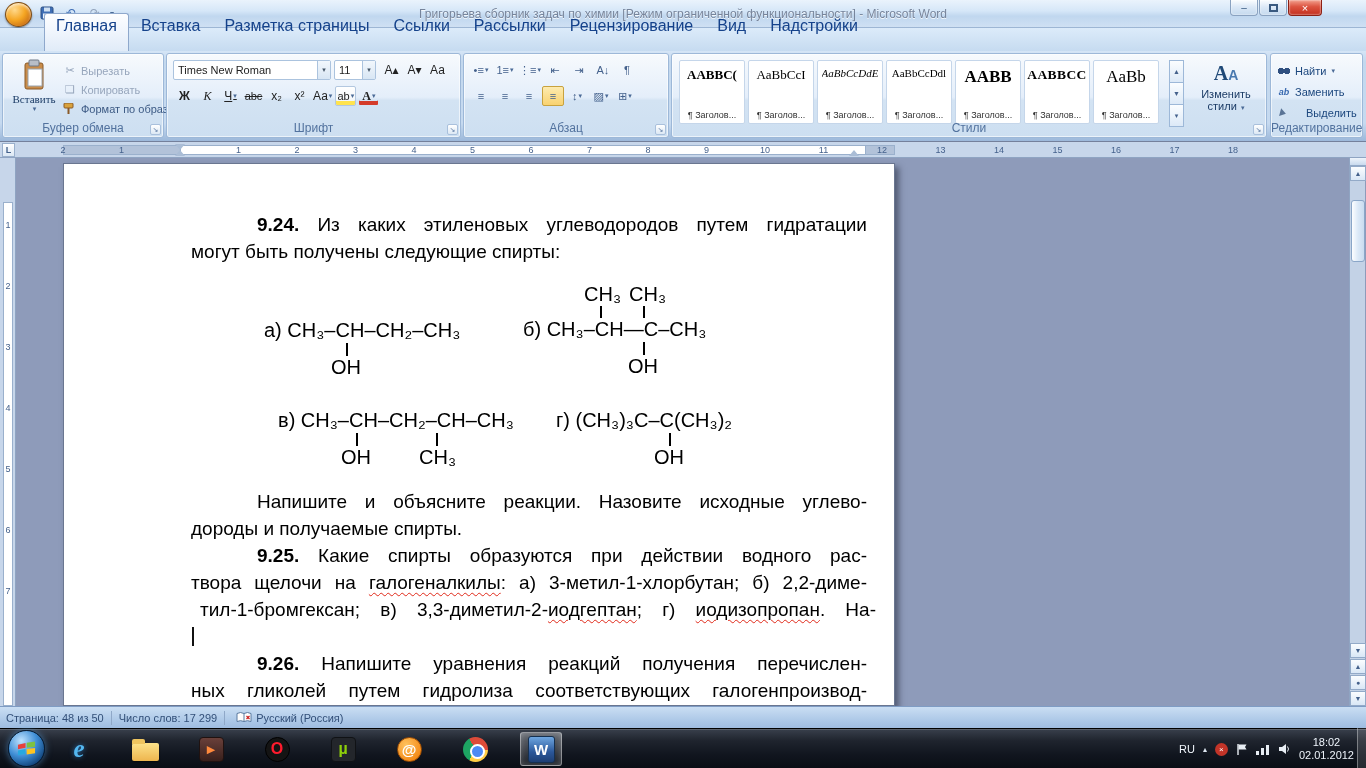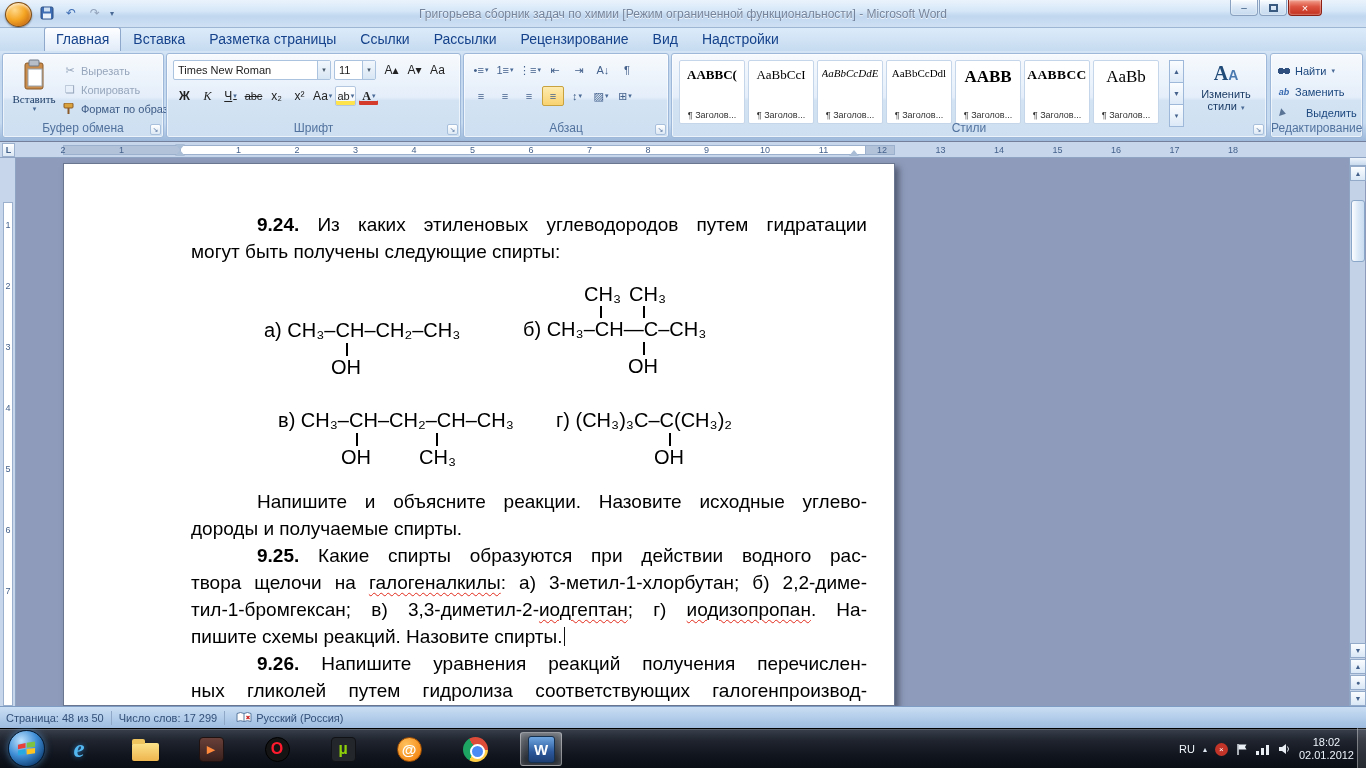--- a/index.html
+++ b/index.html
@@ -22,21 +22,21 @@
 background:linear-gradient(#fbfdff,#dcE9f7 45%,#c4d9ee);display:flex;align-items:center;justify-content:center;
 font-size:10px;color:#3a5a80;box-shadow:inset 0 0 2px #fff;}
 #btn-min{left:1230px;width:28px;}
 #btn-max{left:1259px;width:28px;}
 #btn-close{left:1288px;width:34px;background:linear-gradient(#f3a08e,#dc5340 45%,#c22f1e);color:#fff;border-color:#8c2014;font-size:11px;}
 .maxbox{width:9px;height:8px;border:2px solid #3a5a80;}
 
 
 #tabrow{position:absolute;left:0;top:28px;width:1366px;height:23px;background:linear-gradient(#dcebfa,#c6dbf0);}
 #tabs{margin-left:44px;display:flex;height:23px;align-items:flex-end;}
-.rtab{padding:3px 11px 4px;font-size:14px;color:#15428b;border:1px solid transparent;border-bottom:none;border-radius:3px 3px 0 0;}
+.rtab{padding:3px 11px 16px;font-size:16px;color:#15428b;border:1px solid transparent;border-bottom:none;border-radius:3px 3px 0 0;}
 .rtab.active{background:linear-gradient(#fdfeff,#f1f6fd 45%,#e0ebf8);border-color:#8ea8cc;color:#15428b;}
 
 
 #ribbon{position:absolute;left:0;top:51px;width:1366px;height:91px;
 background:linear-gradient(#d5e5f6,#c3d8ee 12%,#c6daf0 80%,#9cb8da);border-bottom:1px solid #74809b;}
 .rgroup{position:absolute;top:2px;height:85px;border:1px solid #9db8d8;border-radius:3px;
 background:linear-gradient(#f7fafd,#e4eefa 52%,#d3e3f3 56%,#cddff1);box-shadow:inset 0 0 0 1px rgba(255,255,255,.6);}
 .glabel{position:absolute;left:0;right:0;bottom:2px;text-align:center;font-size:12px;color:#52729e;}
 .launcher{position:absolute;right:2px;bottom:2px;width:11px;height:11px;font-size:7px;line-height:10px;text-align:center;color:#52729e;border:1px solid #a9c0dc;border-radius:2px;background:linear-gradient(#fff,#dce8f4);}
 .tiny-arr{font-size:7px;color:#4a6a96;margin-left:1px;}
@@ -425,22 +425,22 @@
     </div>
 
     <div id="page">
       <div id="doc-text">
           <div class="dline indent just" style="top: 47px;"><span class="bseg ">9.24.</span><span> Из каких этиленовых углеводородов путем гидратации</span></div>
           <div class="dline" style="top: 74px;"><span>могут быть получены следующие спирты:</span></div>
           <div class="dline indent just" style="top: 324px;"><span>Напишите и объясните реакции. Назовите исходные углево-</span></div>
           <div class="dline" style="top: 351px;"><span>дороды и получаемые спирты.</span></div>
           <div class="dline indent just" style="top: 378px;"><span class="bseg ">9.25.</span><span> Какие спирты образуются при действии водного рас-</span></div>
           <div class="dline just" style="top: 405px;"><span>твора щелочи на </span><span class="spell">галогеналкилы</span><span>: а) 3-метил-1-хлорбутан; б) 2,2-диме-</span></div>
-          <div class="dline just" style="top: 432px;"><span>тил-1-бромгексан; в) 3,3-диметил-2-</span><span class="spell">иодгептан</span><span>; г) </span><span class="spell">иодизопропан</span><span>. На-</span></div>
-          <div class="dline" style="top: 459px;"><span>пишите схемы реакций. Назовите спирты.</span><span class="caret"></span></div>
+          <div class="dline just" style="top: 432px; margin-left: 9px;"><span>тил-1-бромгексан; в) 3,3-диметил-2-</span><span class="spell">иодгептан</span><span>; г) </span><span class="spell">иодизопропан</span><span>. На-</span></div>
+          <div class="dline" style="top: 459px;"><span class="caret"></span></div>
           <div class="dline indent just" style="top: 486px;"><span class="bseg ">9.26.</span><span> Напишите уравнения реакций получения перечислен-</span></div>
           <div class="dline just" style="top: 513px;"><span>ных гликолей путем гидролиза соответствующих галогенпроизвод-</span></div>
           <div class="dline just" style="top: 537px;"><span>ных: а) 1,3-пропандиола, б) 2-метил-1,4-бутандиола. Назовите ис-</span></div>
         </div>
 
       <div class="formula" style="left:200px;top:155px;width:230px;height:60px;">
         <span class="ftop" style="left:0;top:0;">а) CH₃–CH–CH₂–CH₃</span>
         <span class="fbond" style="left:82px;top:24px;height:13px;"></span>
         <span class="flab" style="left:67px;top:37px;">OH</span>
       </div>

